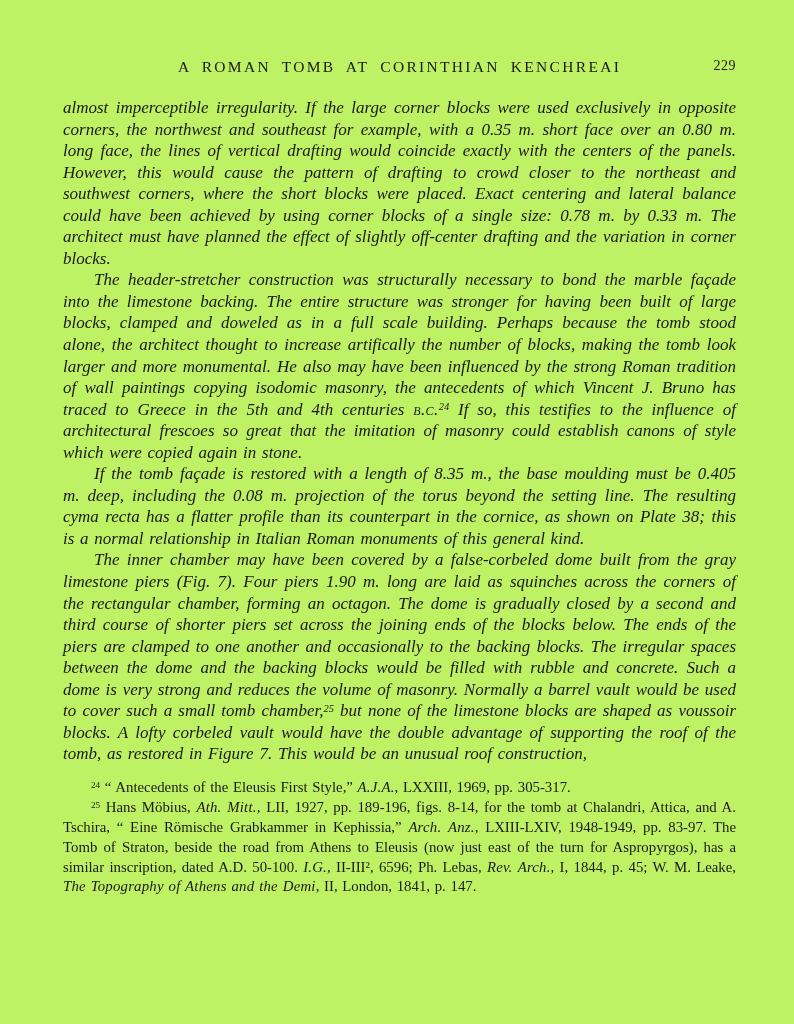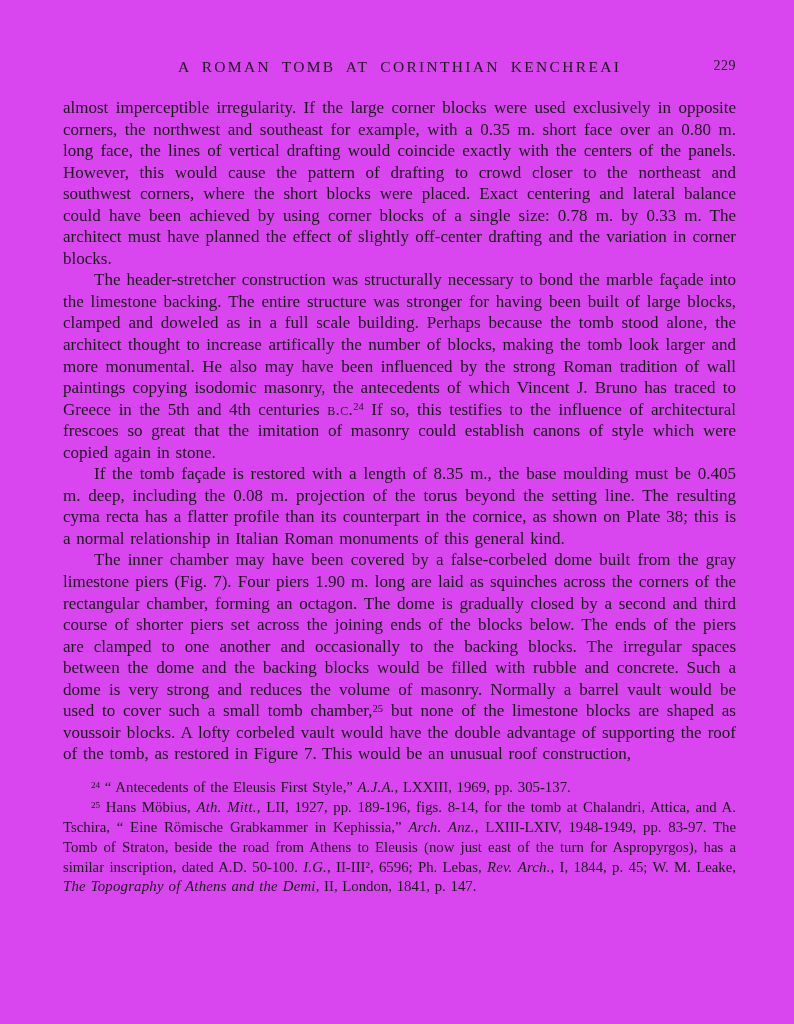--- a/index.html
+++ b/index.html
@@ -6,21 +6,21 @@
     margin: 0;
     padding: 0;
     background: #e8e8e6;
     font-family: "Liberation Serif", serif;
   }
   .page {
     position: relative;
     width: 794px;
     height: 1024px;
     margin: 0 auto;
-    background: #d946ef;
+    background: #bef264;
     color: #191919;
     overflow: hidden;
   }
   .content {
     position: absolute;
     left: 63px;
     top: 58px;
     width: 673px;
   }
   .header {
@@ -41,20 +41,21 @@
     top: 0;
     font-size: 14px;
     letter-spacing: 0.5px;
   }
   .body p {
     margin: 0;
     font-size: 17px;
     line-height: 21.55px;
     text-align: justify;
     word-spacing: 1.5px;
+    font-style: italic;
   }
   .body p.indent { text-indent: 31px; }
   .footnotes {
     margin-top: 13px;
   }
   .footnotes p {
     margin: 0;
     font-size: 14.8px;
     line-height: 19.9px;
     text-align: justify;
@@ -88,18 +89,18 @@
     </div>
 
     <div class="body">
         <p><span>almost imperceptible irregularity.  If the large corner blocks were used exclusively in opposite corners, the northwest and southeast for example, with a 0.35 m. short face over an 0.80 m. long face, the lines of vertical drafting would coincide exactly with the centers of the panels.  However, this would cause the pattern of drafting to crowd closer to the northeast and southwest corners, where the short blocks were placed.  Exact centering and lateral balance could have been achieved by using corner blocks of a single size: 0.78 m. by 0.33 m.  The architect must have planned the effect of slightly off-center drafting and the variation in corner blocks.</span></p>
         <p class="indent"><span>The header-stretcher construction was structurally necessary to bond the marble façade into the limestone backing.  The entire structure was stronger for having been built of large blocks, clamped and doweled as in a full scale building.  Perhaps because the tomb stood alone, the architect thought to increase artifically the number of blocks, making the tomb look larger and more monumental.  He also may have been influenced by the strong Roman tradition of wall paintings copying isodomic masonry, the antecedents of which Vincent J. Bruno has traced to Greece in the 5th and 4th centuries </span><span class="sc">B.C.</span><sup>24</sup><span>  If so, this testifies to the influence of architectural frescoes so great that the imitation of masonry could establish canons of style which were copied again in stone.</span></p>
         <p class="indent"><span>If the tomb façade is restored with a length of 8.35 m., the base moulding must be 0.405 m. deep, including the 0.08 m. projection of the torus beyond the setting line.  The resulting cyma recta has a flatter profile than its counterpart in the cornice, as shown on Plate 38; this is a normal relationship in Italian Roman monuments of this general kind.</span></p>
         <p class="indent"><span>The inner chamber may have been covered by a false-corbeled dome built from the gray limestone piers (Fig. 7).  Four piers 1.90 m. long are laid as squinches across the corners of the rectangular chamber, forming an octagon.  The dome is gradually closed by a second and third course of shorter piers set across the joining ends of the blocks below.  The ends of the piers are clamped to one another and occasionally to the backing blocks.  The irregular spaces between the dome and the backing blocks would be filled with rubble and concrete.  Such a dome is very strong and reduces the volume of masonry.  Normally a barrel vault would be used to cover such a small tomb chamber,</span><sup>25</sup><span> but none of the limestone blocks are shaped as voussoir blocks.  A lofty corbeled vault would have the double advantage of supporting the roof of the tomb, as restored in Figure 7.  This would be an unusual roof construction,</span></p>
       </div>
 
     <div class="footnotes">
-        <p class="indent"><sup>24</sup><span> “ Antecedents of the Eleusis First Style,” </span><i>A.J.A.</i><span>, LXXIII, 1969, pp. 305-137.</span></p>
+        <p class="indent"><sup>24</sup><span> “ Antecedents of the Eleusis First Style,” </span><i>A.J.A.</i><span>, LXXIII, 1969, pp. 305-317.</span></p>
         <p class="indent"><sup>25</sup><span> Hans Möbius, </span><i>Ath. Mitt.,</i><span> LII, 1927, pp. 189-196, figs. 8-14, for the tomb at Chalandri, Attica, and A. Tschira, “ Eine Römische Grabkammer in Kephissia,” </span><i>Arch. Anz.</i><span>, LXIII-LXIV, 1948-1949, pp. 83-97.  The Tomb of Straton, beside the road from Athens to Eleusis (now just east of the turn for Aspropyrgos), has a similar inscription, dated A.D. 50-100.  </span><i>I.G.</i><span>, II-III², 6596; Ph. Lebas, </span><i>Rev. Arch.</i><span>, I, 1844, p. 45; W. M. Leake, </span><i>The Topography of Athens and the Demi</i><span>, II, London, 1841, p. 147.</span></p>
       </div>
 
   </div>
 </div>
 
 </body></html>

